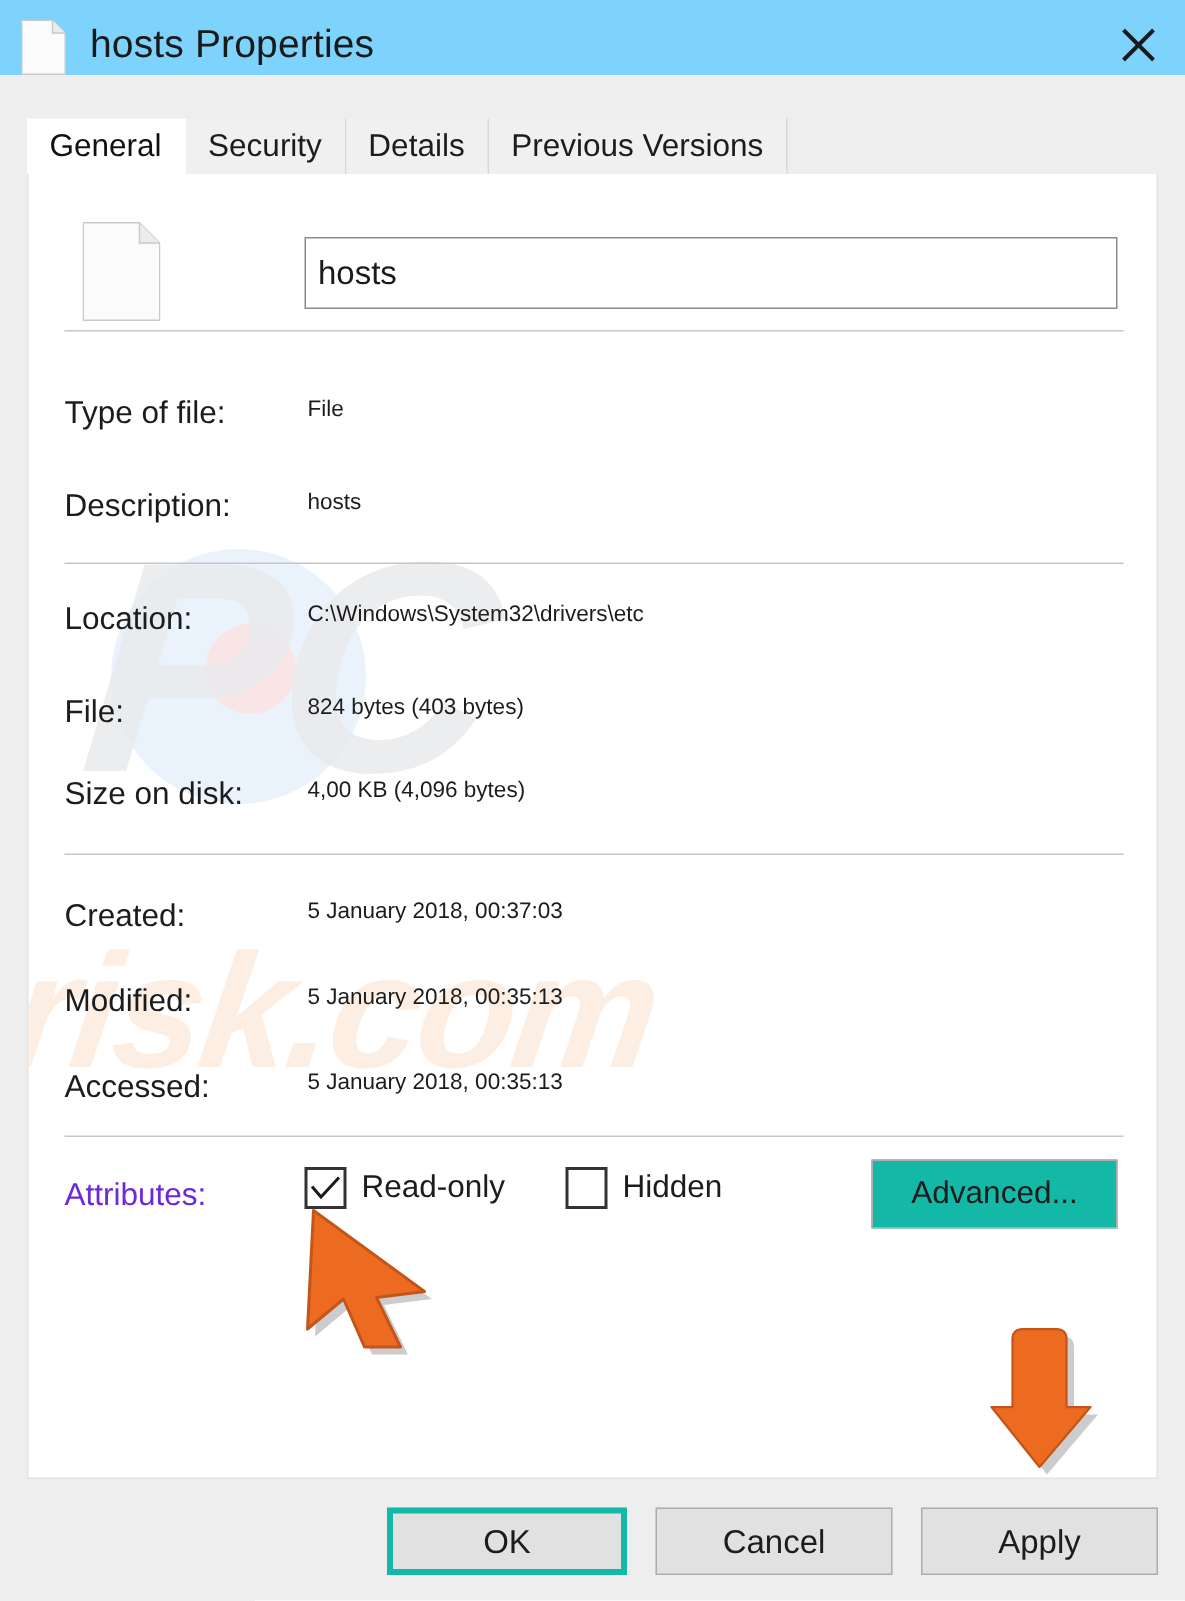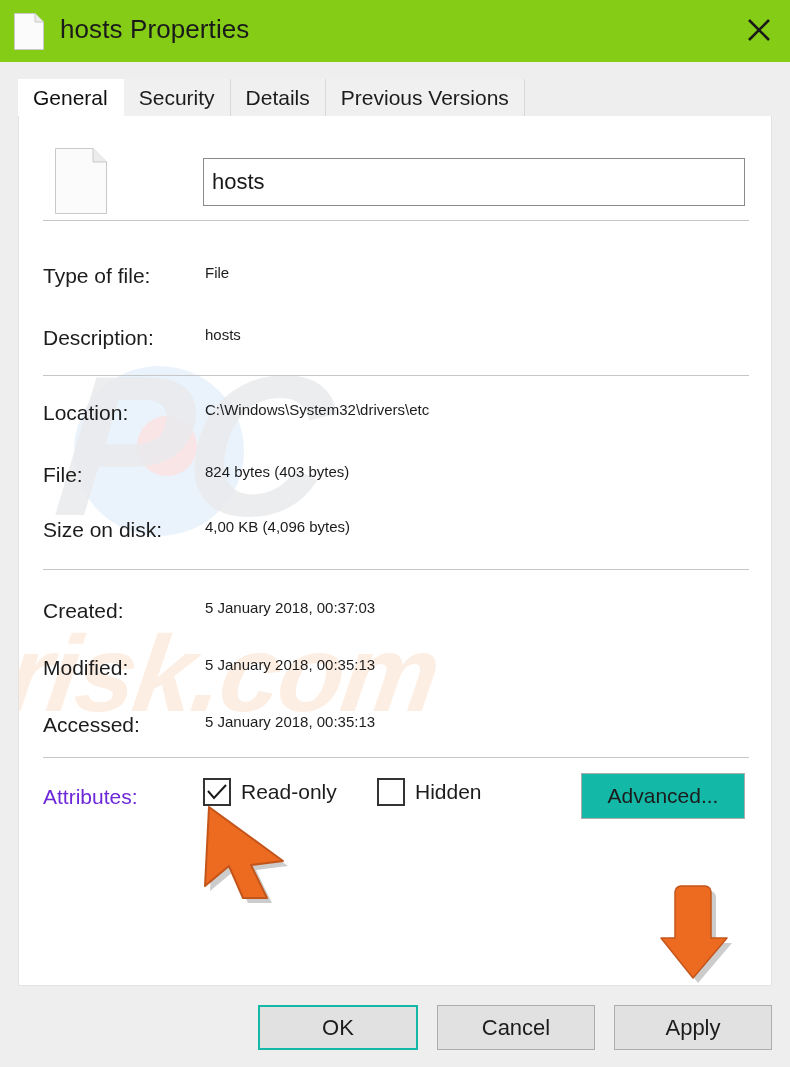--- a/index.html
+++ b/index.html
@@ -12,22 +12,22 @@
   }
   .window{
     position:relative;
     width:790px;height:1067px;
     background:#eeeeee;
     box-sizing:border-box;
     overflow:hidden;
   }
   
   .titlebar{
-    position:absolute;left:0;top:0;width:790px;height:62px;
-    background:#84cc16;
+    position:absolute;left:0;top:0;width:790px;height:50px;
+    background:#7dd3fc;
     box-sizing:border-box;
   }
   .title-file-icon{
     position:absolute;left:14px;top:13px;width:30px;height:37px;
   }
   .title-text{
     position:absolute;left:60px;top:14px;
     font-size:26px;color:#1a1a1a;letter-spacing:.1px;
     white-space:nowrap;
   }
@@ -179,21 +179,21 @@
   }
   .btn{
     position:absolute;top:19px;height:45px;
     background:#e1e1e1;
     border:1px solid #adadad;
     box-sizing:border-box;
     font-family:"Liberation Sans", sans-serif;
     font-size:22px;color:#1c1c1c;
     cursor:pointer;
   }
-  .btn-ok{left:258px;width:160px;border:2px solid #14b8a6;}
+  .btn-ok{left:258px;width:160px;border:4px solid #14b8a6;}
   .btn-cancel{left:437px;width:158px;}
   .btn-apply{left:614px;width:158px;}
   
   .arrow{position:absolute;z-index:5;pointer-events:none;}
   .arrow-cursor{left:195px;top:800px;width:115px;height:105px;}
   .arrow-down{left:655px;top:878px;width:80px;height:110px;}
 </style>
 </head>
 <body>
 

